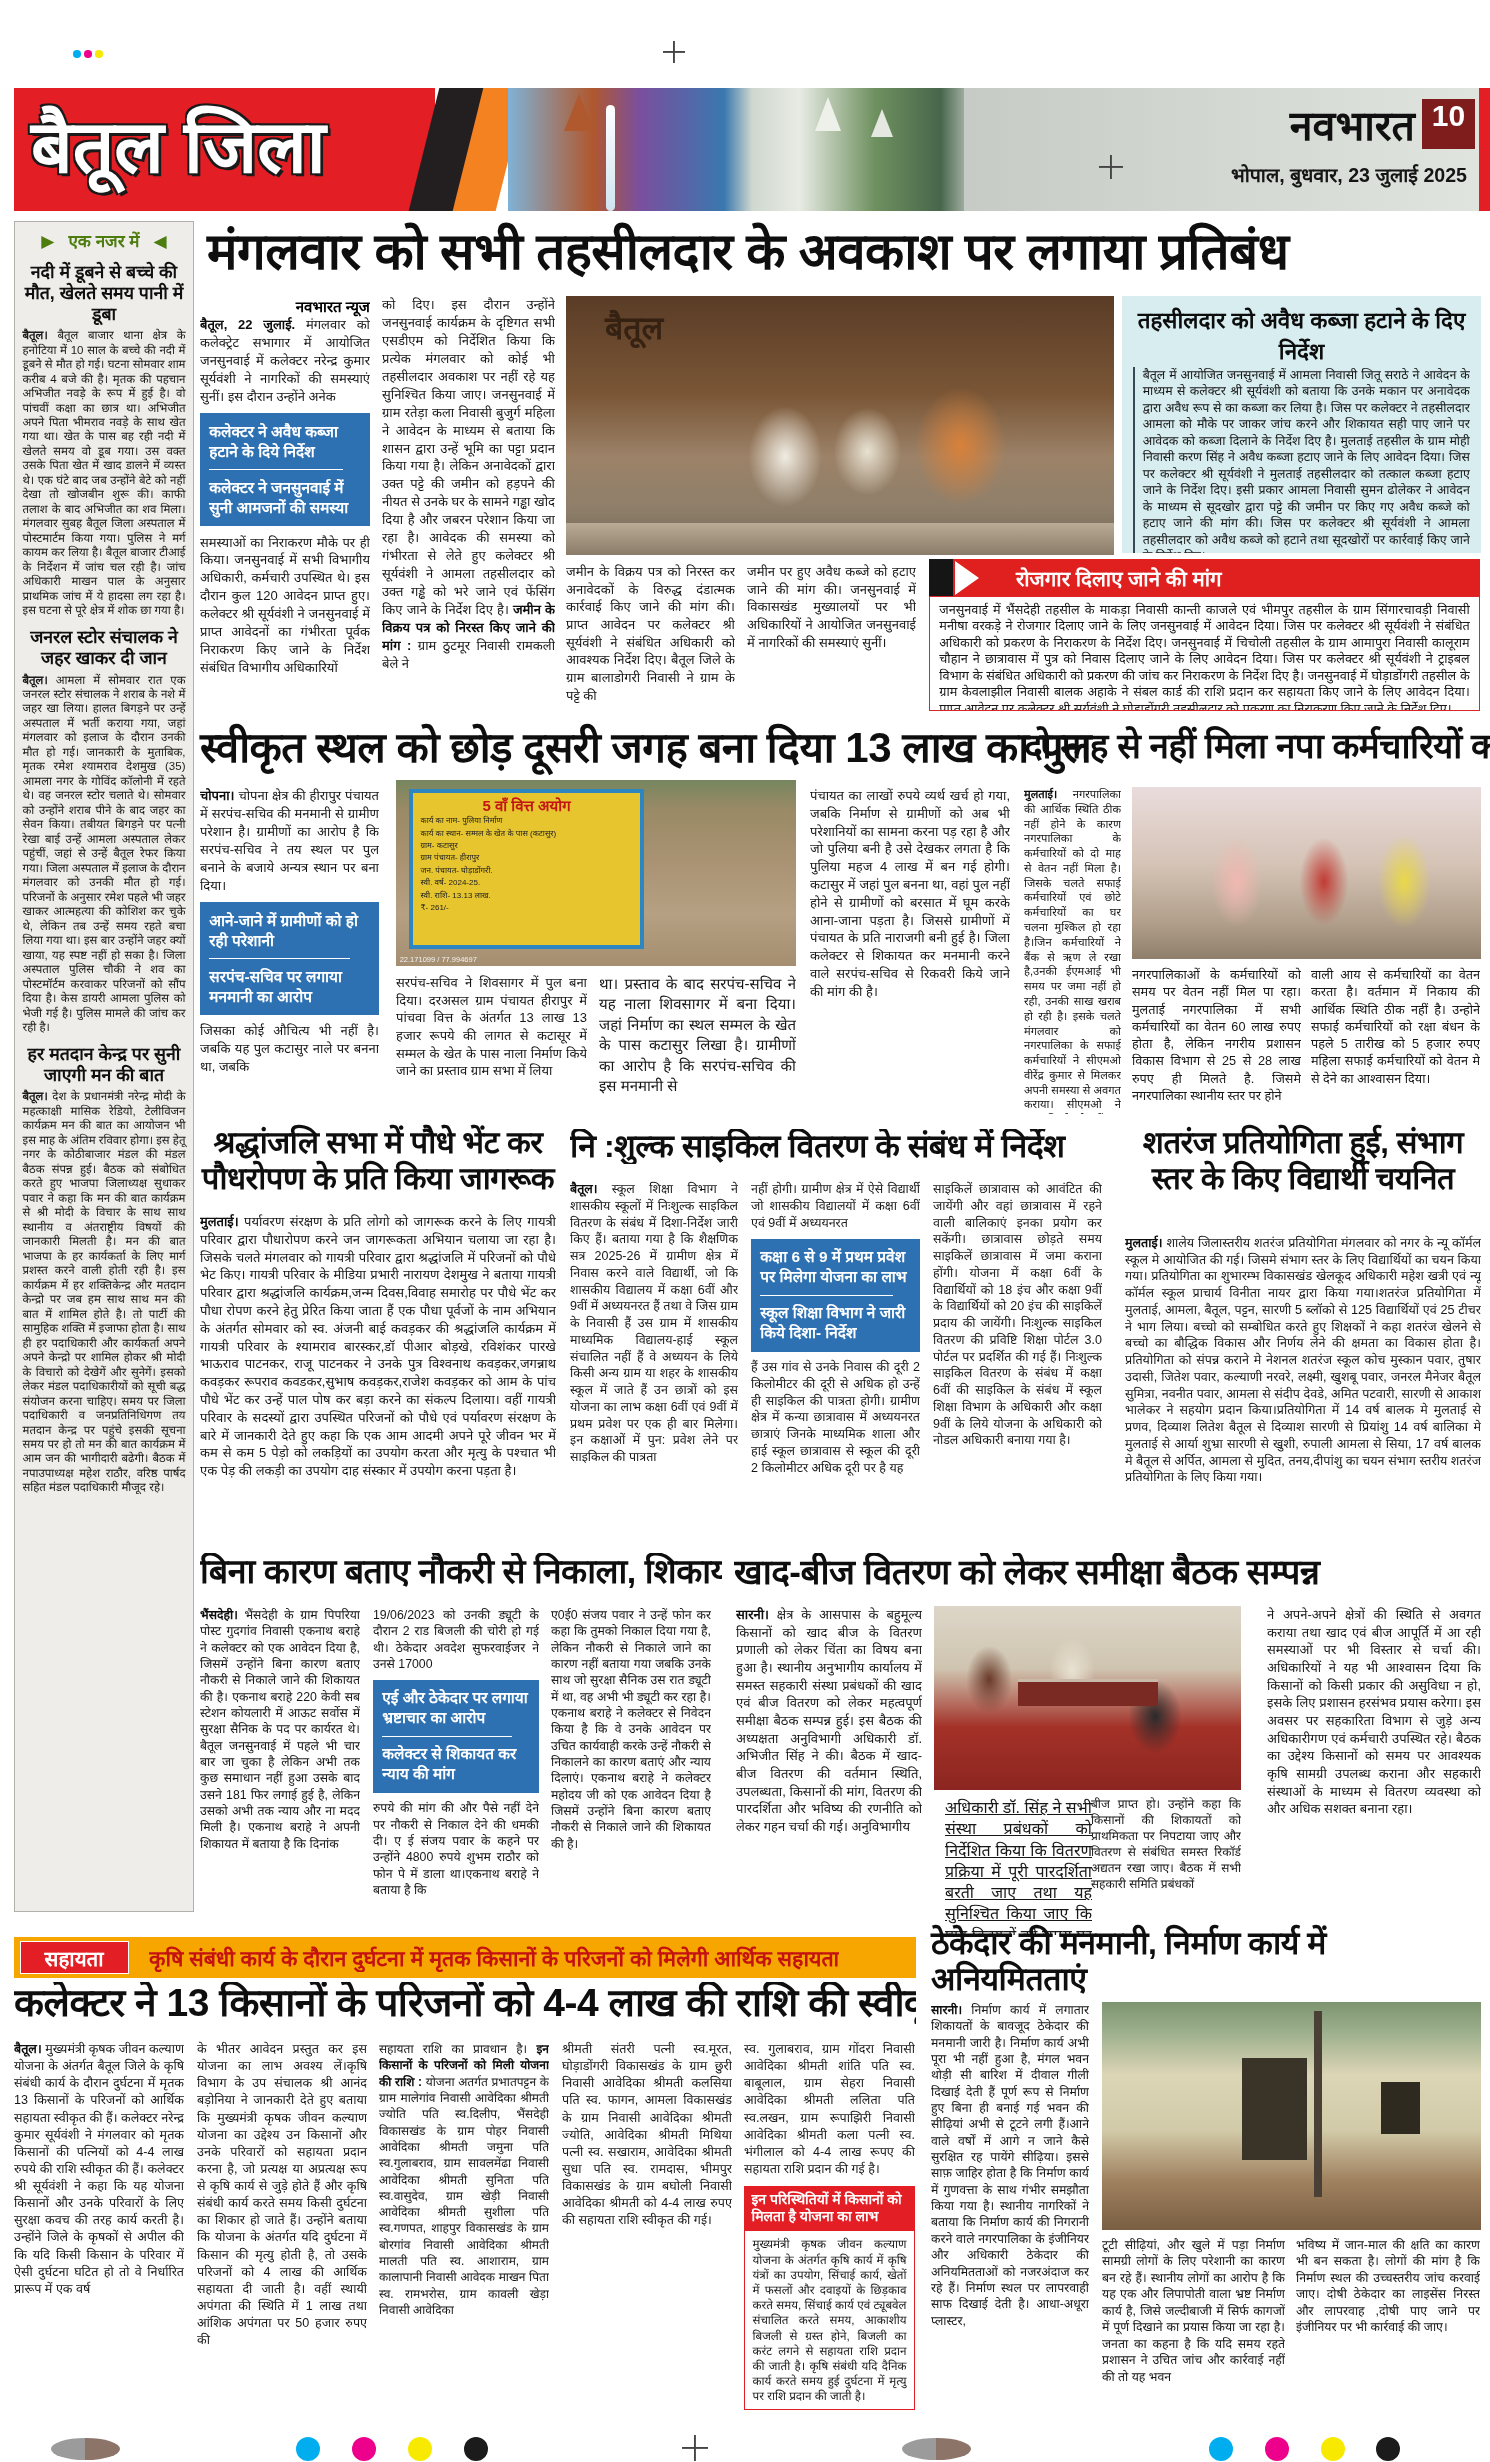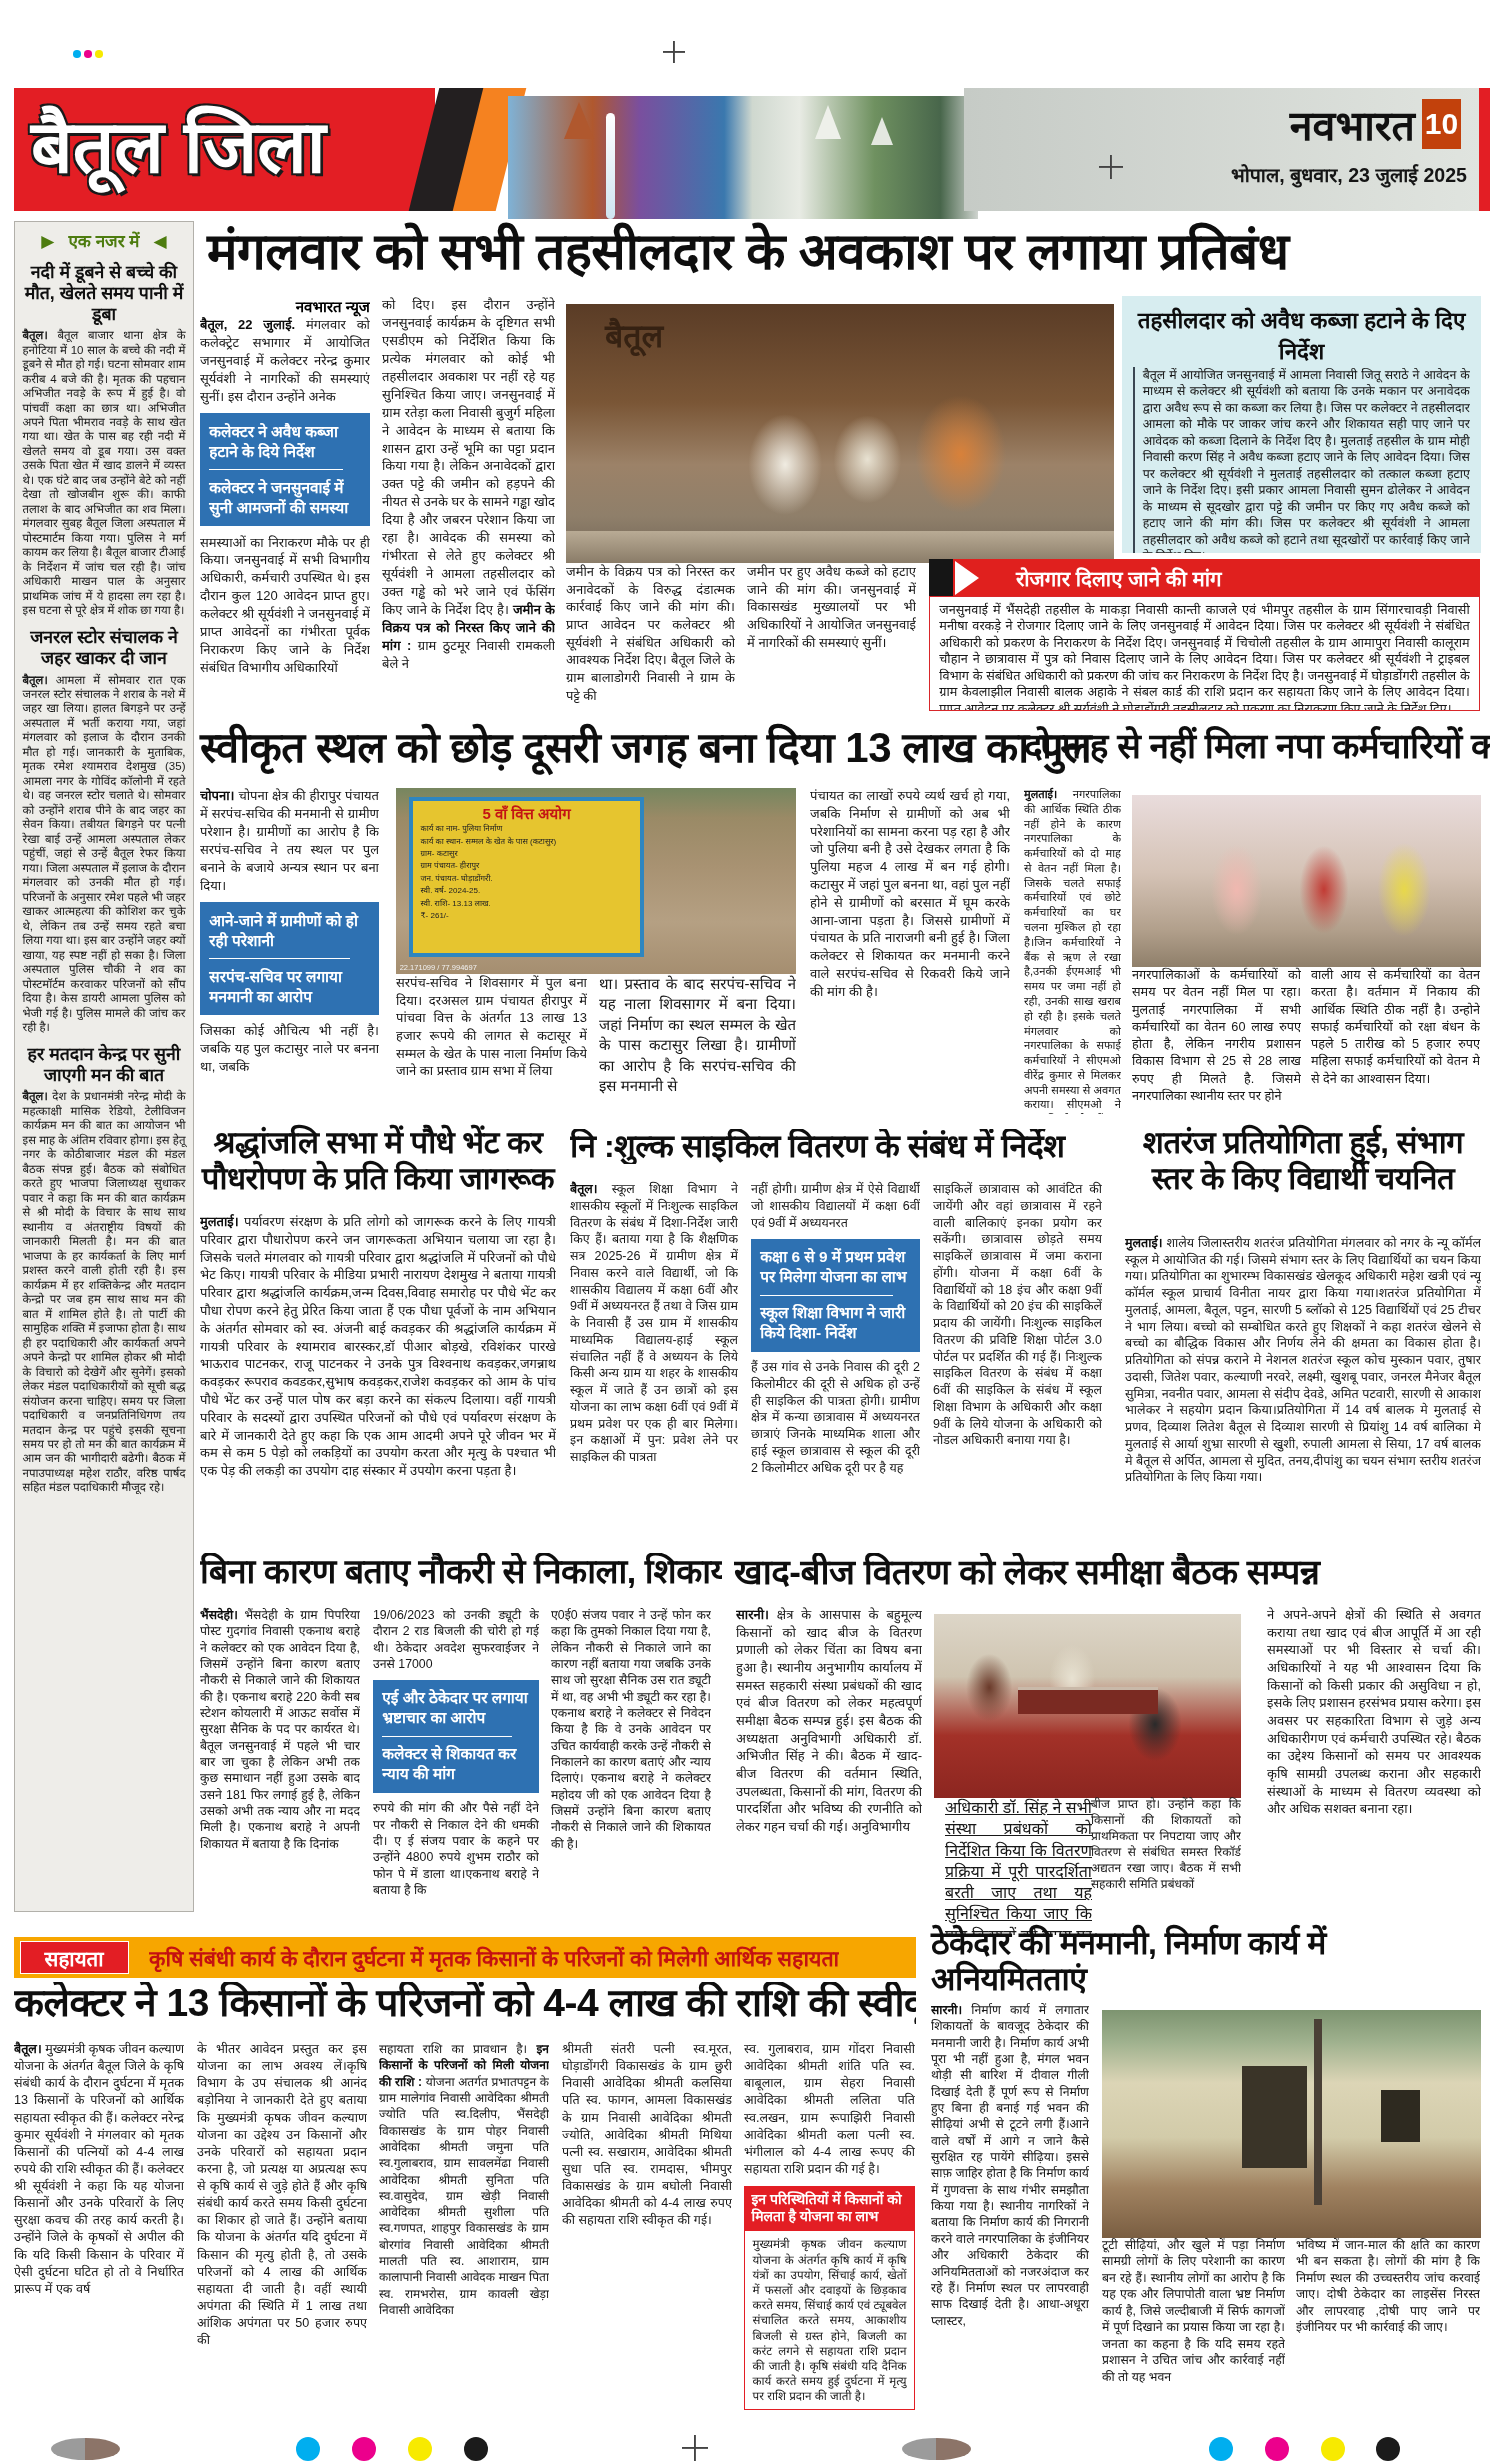--- a/index.html
+++ b/index.html
@@ -6,21 +6,21 @@
   #page{position:relative;width:1490px;height:2462px;background:#fff;overflow:hidden;
         font-family:"Liberation Sans","DejaVu Sans",sans-serif;}
   .abs{position:absolute;}
   .p{text-align:justify;color:#171717;overflow:hidden;}
   .p b{color:#0d0d0d;}
   .hl{font-weight:700;color:#0e0e0e;letter-spacing:-0.5px;line-height:1.08;}
   .center{text-align:center;}
   .bluebox{background:#2e71b2;color:#fff;padding:8.4px 9.3px;margin:7.5px 0;}
   .bluebox .bb1,.bluebox .bb2{font-weight:700;font-size:15.4px;line-height:1.3;}
   .bluebox .bbdiv{border-top:1.9px solid #fff;width:88%;margin:7.5px 0;}
-  .photo{overflow:hidden;margin-top:8px;}
+  .photo{overflow:hidden;}
   .redband{display:flex;align-items:center;background:#e0201e;}
   .rb-black{width:24px;height:100%;background:#151515;flex:0 0 24px;}
   .rb-tri{width:0;height:0;border-top:17.7px solid transparent;border-bottom:17.7px solid transparent;border-left:24px solid #fff;margin-left:1.9px;}
   .cross{background:linear-gradient(#444,#444) center/1.9px 100% no-repeat,linear-gradient(#444,#444) center/100% 1.9px no-repeat;}
   .dot{border-radius:50%;}
   .ellipse{border-radius:50%;background:linear-gradient(90deg,#9b9b9b 50%,#8c7468 50%);}
   .sb-title{font-weight:700;color:#101010;text-align:center;font-size:17.7px;line-height:1.18;margin:9.3px 0 3.7px 0;}
   .sb-body{font-size:11.5px;line-height:1.26;text-align:justify;color:#1b1b1b;}
   .redinfo-h{background:#e31e24;color:#fff;font-weight:700;font-size:14px;line-height:1.22;padding:5.6px 7.5px;}
   .redinfo-b{border:1.9px solid #e31e24;border-top:none;background:#fff;font-size:11.7px;line-height:1.3;padding:5.6px 7.5px;text-align:justify;color:#191919;}
@@ -45,21 +45,21 @@
     <div class="abs photo" style="left:494px;top:0;width:470px;height:123px;
                 background:linear-gradient(90deg,#7fb2d6 0%,#b0582e 18%,#7a4f9e 28%,#3a78ae 46%,#cfd8cf 52%,#e8ebe4 62%,#6f9160 78%,#48664b 92%,#cfd4cf 100%);">
       <div class="abs" style="left:98px;top:17px;width:9.3px;height:106px;background:linear-gradient(180deg,#ffffff,#cfe4f0);border-radius:4.7px;"></div>
       <div class="abs" style="left:56px;top:5.6px;width:0;height:0;border-left:15px solid transparent;border-right:15px solid transparent;border-bottom:37px solid #b0582e;"></div>
       <div class="abs" style="left:307px;top:9.3px;width:0;height:0;border-left:13px solid transparent;border-right:13px solid transparent;border-bottom:34px solid #eef0ea;"></div>
       <div class="abs" style="left:363px;top:20.5px;width:0;height:0;border-left:11.2px solid transparent;border-right:11.2px solid transparent;border-bottom:28px solid #e4e8e0;"></div>
     </div>
     <div class="abs" style="left:950px;top:0;width:515px;height:123px;background:linear-gradient(90deg,#c6cbc6,#e0e4df);"></div>
     <div class="abs cross" style="left:1085px;top:67px;width:24px;height:24px;"></div>
     <div class="abs" style="left:1201px;top:7.5px;width:200px;font-size:41px;font-weight:700;color:#101010;text-align:right;">नवभारत</div>
-    <div class="abs" style="left:1408px;top:11.2px;width:39px;height:50px;background:#c2410c;color:#fff;display:flex;align-items:center;justify-content:center;">
+    <div class="abs" style="left:1408px;top:11.2px;width:53px;height:50px;background:#7f1d1d;color:#fff;display:flex;align-items:flex-start;justify-content:center;">
       <span style="font-size:30px;font-weight:700;">10</span>
     </div>
     <div class="abs" style="left:1099px;top:73px;width:354px;font-size:19.6px;font-weight:700;color:#151515;text-align:right;">भोपाल, बुधवार, 23 जुलाई 2025</div>
     <div class="abs" style="left:1465px;top:0;width:11.2px;height:123px;background:#e31e24;"></div>
   </div>
 
   <div class="abs" style="left:14px;top:221px;width:180px;height:1691px;background:#eeede9;border:0.9px solid #b2b0aa;box-sizing:border-box;padding:5.6px 7.5px;overflow:hidden;">
     <div class="center" style="color:#4d7c0f;font-weight:700;font-size:17px;margin:1.9px 0 5.6px 0;">
       <span>▶</span>
       <span style="margin:0 9.3px;">एक नजर में</span>

